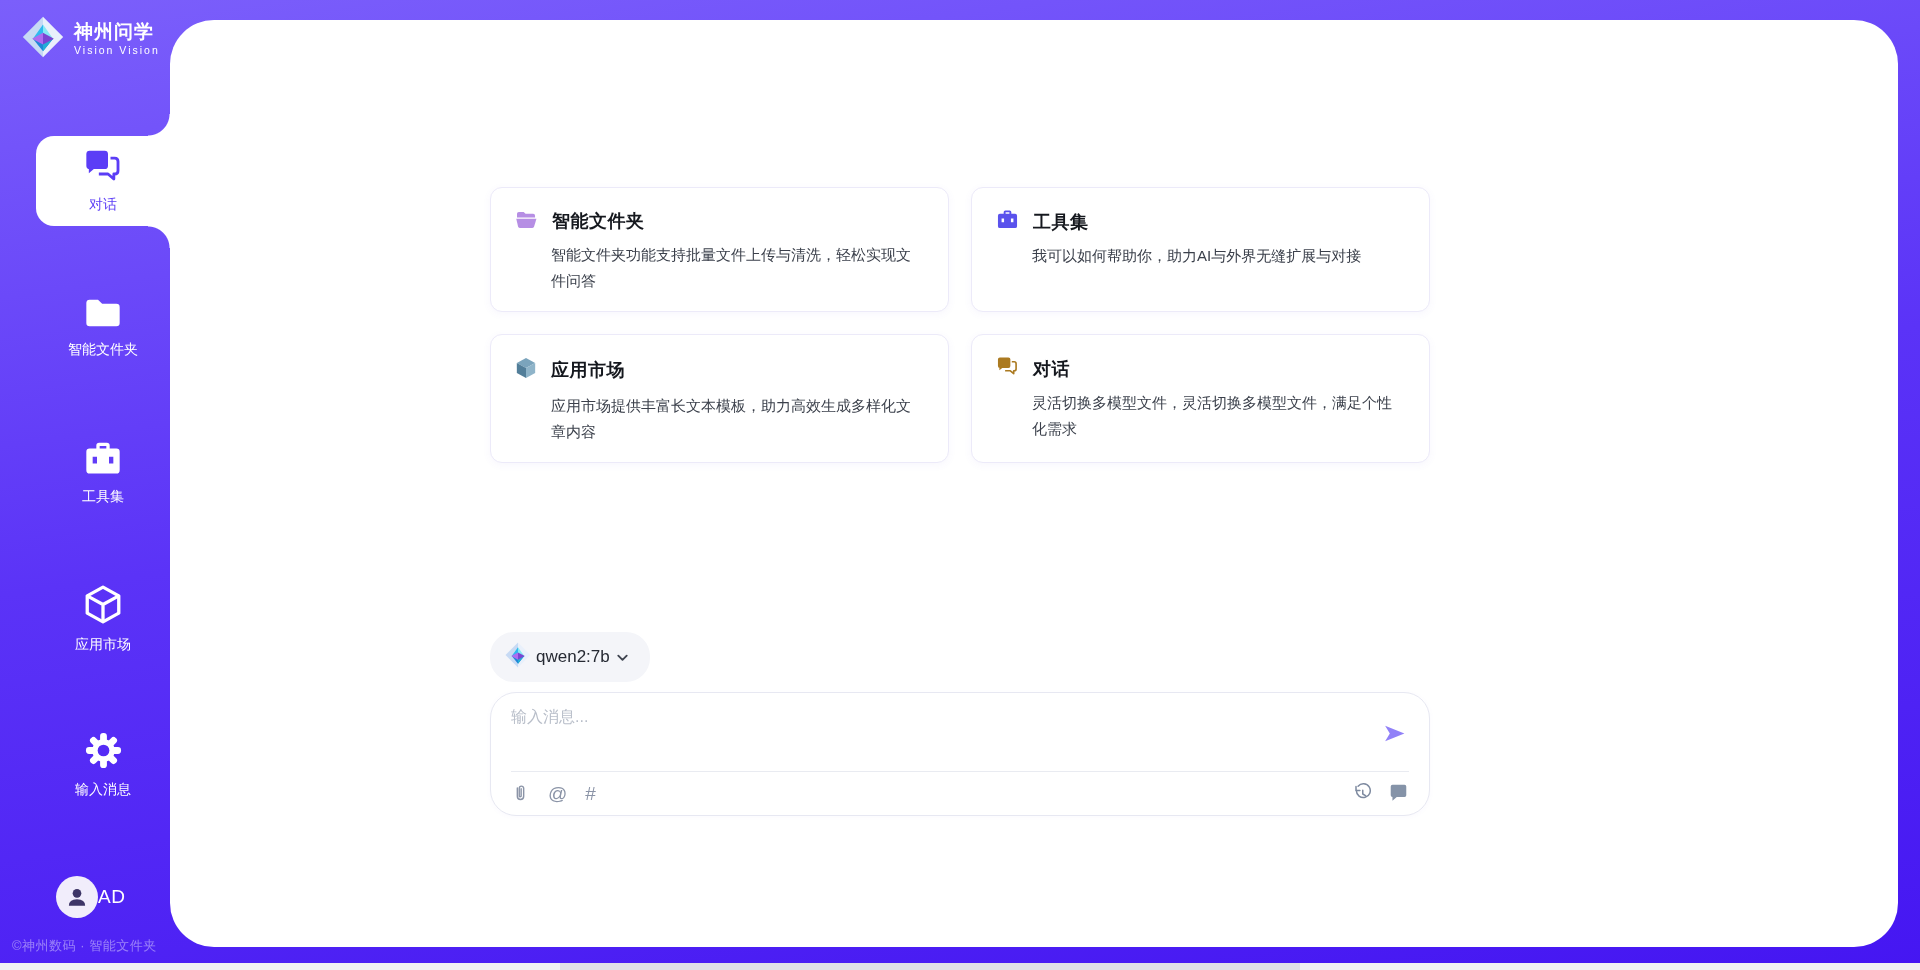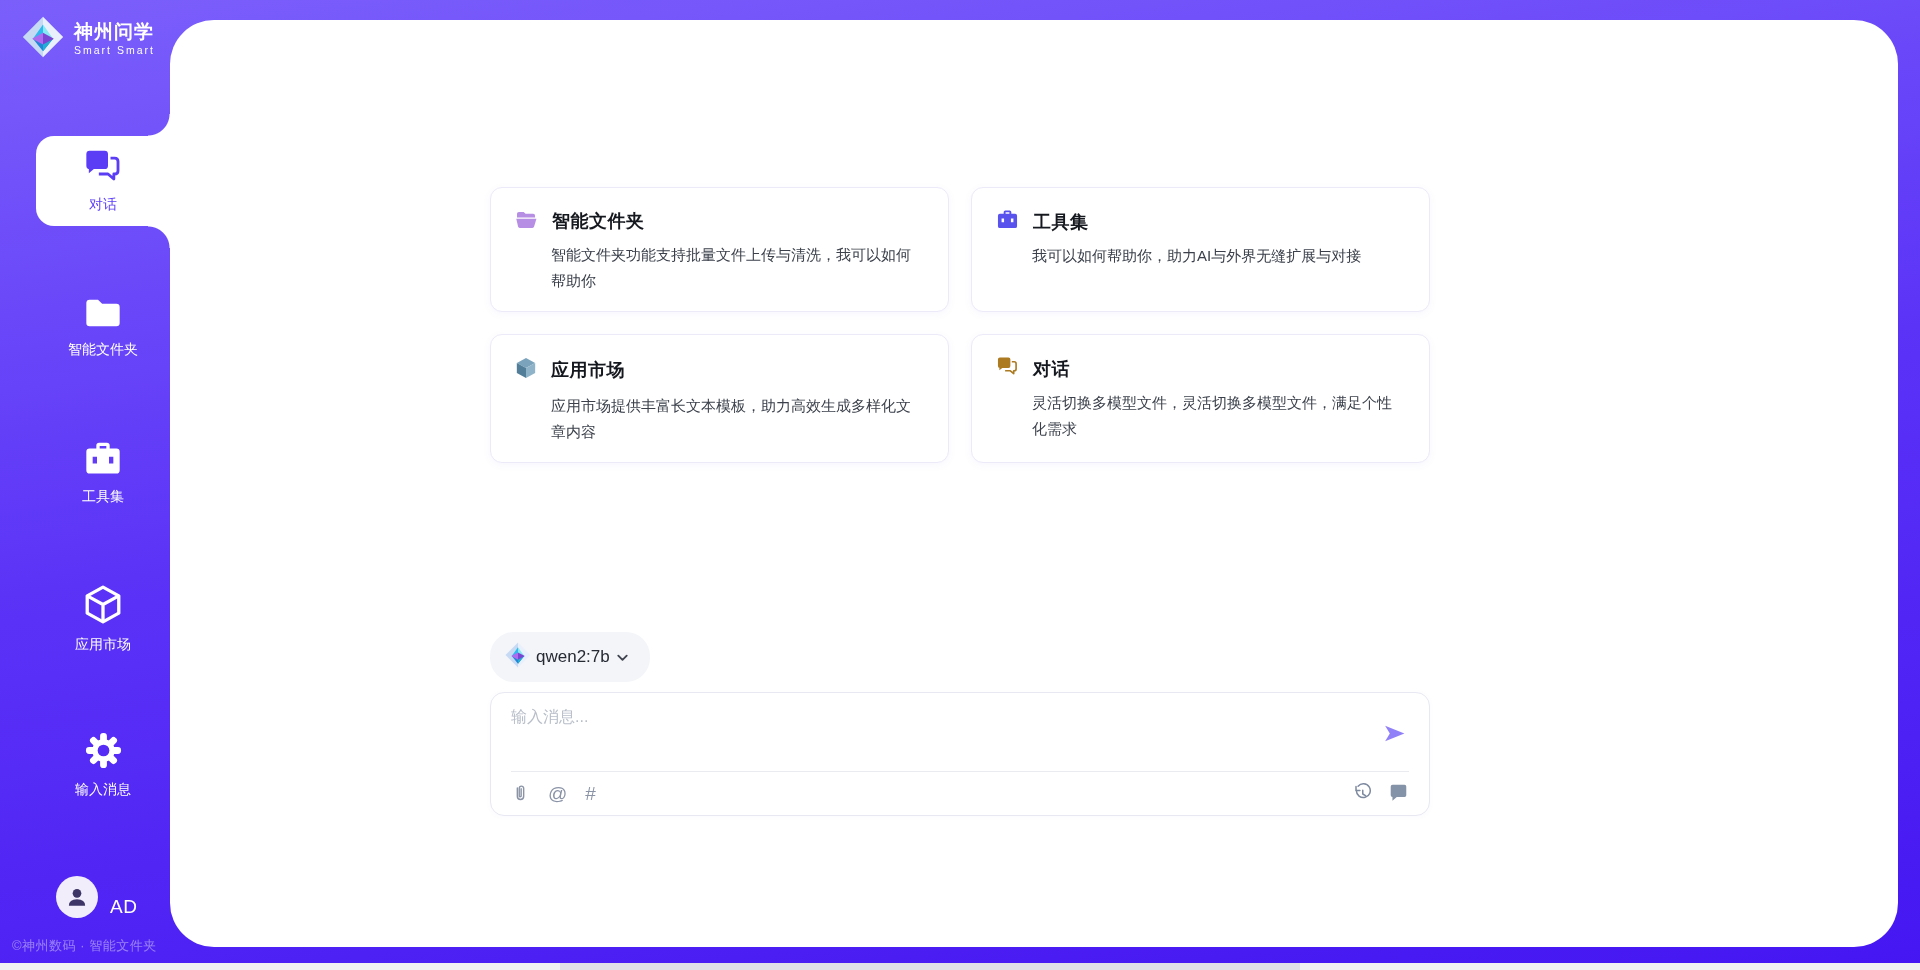--- a/index.html
+++ b/index.html
@@ -29,21 +29,21 @@
   .nav-item.active { background:#fff; border-radius:18px 0 0 18px; color:#5b3df6; position:relative; }
   .nav-item.active .nav-label { color:#5b3df6; font-weight:500; }
   .nav-item.active::before, .nav-item.active::after {
       content:""; position:absolute; right:0; width:22px; height:22px; }
   .nav-item.active::before { top:-22px;
       background:radial-gradient(circle 22px at 0 0, rgba(0,0,0,0) 21px, #fff 22px); }
   .nav-item.active::after { bottom:-22px;
       background:radial-gradient(circle 22px at 0 100%, rgba(0,0,0,0) 21px, #fff 22px); }
   .nav-icon { display:block; }
 
-  .user-row { position:absolute; bottom:52px; left:56px; display:flex; align-items:flex-end; gap:12px; cursor:pointer; }
+  .user-row { position:absolute; bottom:52px; left:56px; display:flex; align-items:center; gap:0; cursor:pointer; }
   .avatar { width:42px; height:42px; border-radius:50%; background:#f1edfb;
             display:flex; align-items:center; justify-content:center; }
   .user-name { color:#fff; font-size:19px; letter-spacing:.5px; }
 
   .sidebar-footer { position:absolute; bottom:15px; left:12px; font-size:13px;
                     color:rgba(255,255,255,0.42); letter-spacing:.5px; white-space:nowrap; }
 
   
   .content { width:940px; margin:0 auto; padding-top:145px; }
 
@@ -56,21 +56,21 @@
           box-shadow:0 2px 8px rgba(105,85,220,0.05); }
   .card-head { display:flex; align-items:center; gap:14px; }
   .card-title { font-size:18px; font-weight:700; color:#15181e; letter-spacing:.5px; }
   .card-desc { margin:9px 0 0 36px; font-size:15px; color:#3b404b; line-height:1.7; }
 
   .composer { margin-top:169px; }
   .model-pill { display:inline-flex; align-items:center; gap:5px; background:#f4f5f9;
                 border-radius:24px; padding:10px 20px 10px 15px; cursor:pointer; }
   .model-name { font-size:17px; color:#262a33; }
 
-  .input-card { margin-top:10px; border:1px solid #e7e8f2; border-radius:14px;
+  .input-card { margin-top:10px; border:1px solid #e7e8f2; border-radius:26px;
                 padding:14px 20px 12px; box-shadow:0 1px 5px rgba(120,110,220,0.04); }
   .input-row { display:flex; align-items:flex-start; }
   .message-input { flex:1; border:none; outline:none; resize:none; height:60px;
                    font-family:inherit; font-size:16px; color:#3a3f4a; background:transparent; }
   .message-input::placeholder { color:#b8bec9; }
   .send-btn { background:none; border:none; cursor:pointer; margin-top:12px; padding:2px; }
   .input-divider { border:none; border-top:1px solid #e9ebf1; margin-top:4px; }
   .tool-row { display:flex; justify-content:space-between; align-items:center; margin-top:11px; }
   .tool-left { display:flex; align-items:center; gap:18px; color:#8b94a7; }
   .tool-right { display:flex; align-items:center; gap:16px; color:#7e8aa0; }
@@ -97,21 +97,21 @@
           <polygon points="50,20 26,54 50,54" fill="#2fb9ef"></polygon>
           <polygon points="50,20 74,54 50,54" fill="#86e9f4"></polygon>
           <polygon points="26,54 74,54 50,84" fill="#1f86d8"></polygon>
           <polygon points="50,54 74,54 50,84" fill="#24aed6"></polygon>
           <polygon points="50,40 24,54 50,68" fill="#ad6cf0"></polygon>
           <polygon points="50,40 76,54 50,68" fill="#7a45d2"></polygon>
         </svg>
       </span>
       <span>
         <div class="brand-name">神州问学</div>
-        <div class="brand-sub">Smart Smart</div>
+        <div class="brand-sub">Vision Vision</div>
       </span>
     </div>
 
     <div class="nav">
 
       <div class="nav-item active">
         <span class="nav-icon">
           <svg width="40" height="37" viewBox="0 0 24 22" fill="none">
             <path fill="currentColor" d="M2 3.5Q2 1.5 4 1.5h9q2 0 2 2v7q0 2-2 2H6.5L3.5 15v-2.5H4Q2 12.5 2 10.5z"></path>
             <path stroke="currentColor" stroke-width="1.7" stroke-linejoin="round" d="M16.5 6h2.5Q21 6 21 8v5.5q0 2-2 2h-.5v3l-3.5-3h-5.5"></path>
@@ -192,21 +192,21 @@
       <div class="card">
         <div class="card-head">
           <span>
             <svg width="23" height="19" viewBox="0 0 24 20" fill="#b68ee4">
               <path d="M2 4q0-2 2-2h5l2 2h8q2 0 2 2v2H2z"></path>
               <path d="M1.2 9.2h21.3l-2.6 8.3q-.5 1.5-2.1 1.5H5.3q-1.6 0-2.1-1.5z"></path>
             </svg>
           </span>
           <span class="card-title">智能文件夹</span>
         </div>
-        <div class="card-desc">智能文件夹功能支持批量文件上传与清洗，我可以如何帮助你</div>
+        <div class="card-desc">智能文件夹功能支持批量文件上传与清洗，轻松实现文件问答</div>
       </div>
 
       <div class="card">
         <div class="card-head">
           <span>
             <svg width="23" height="21" viewBox="0 0 24 22" fill="#5a52ec">
               <path fill-rule="evenodd" d="M8 5V3.2Q8 1.5 9.7 1.5h4.6Q16 1.5 16 3.2V5h4q2 0 2 2v11q0 2-2 2H4q-2 0-2-2V7q0-2 2-2zm2 0h4V3.5h-4zM5.8 10h2.6v4H5.8zm9.8 0h2.6v4h-2.6z"></path>
             </svg>
           </span>
           <span class="card-title">工具集</span>

